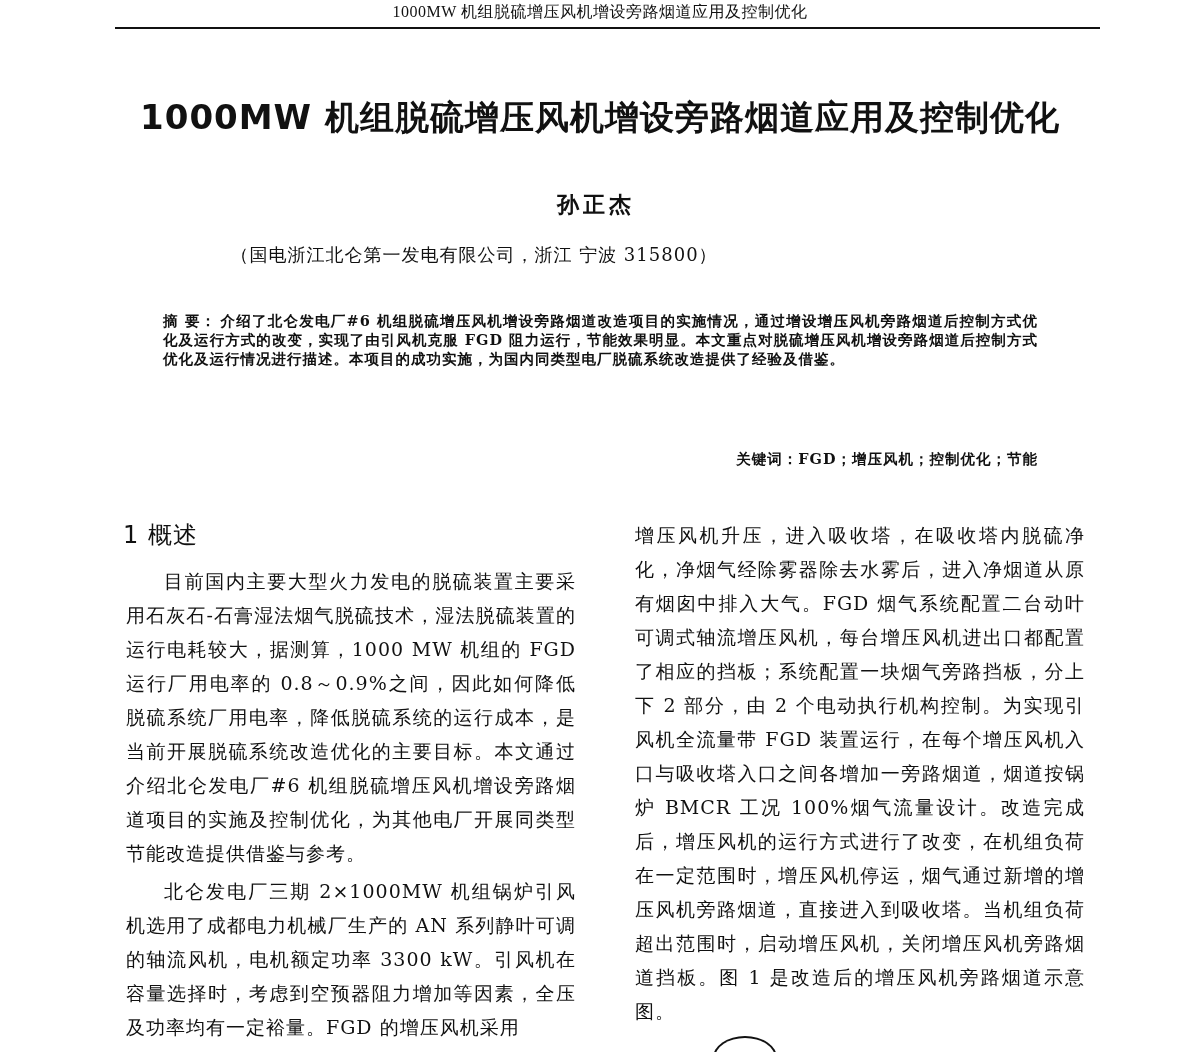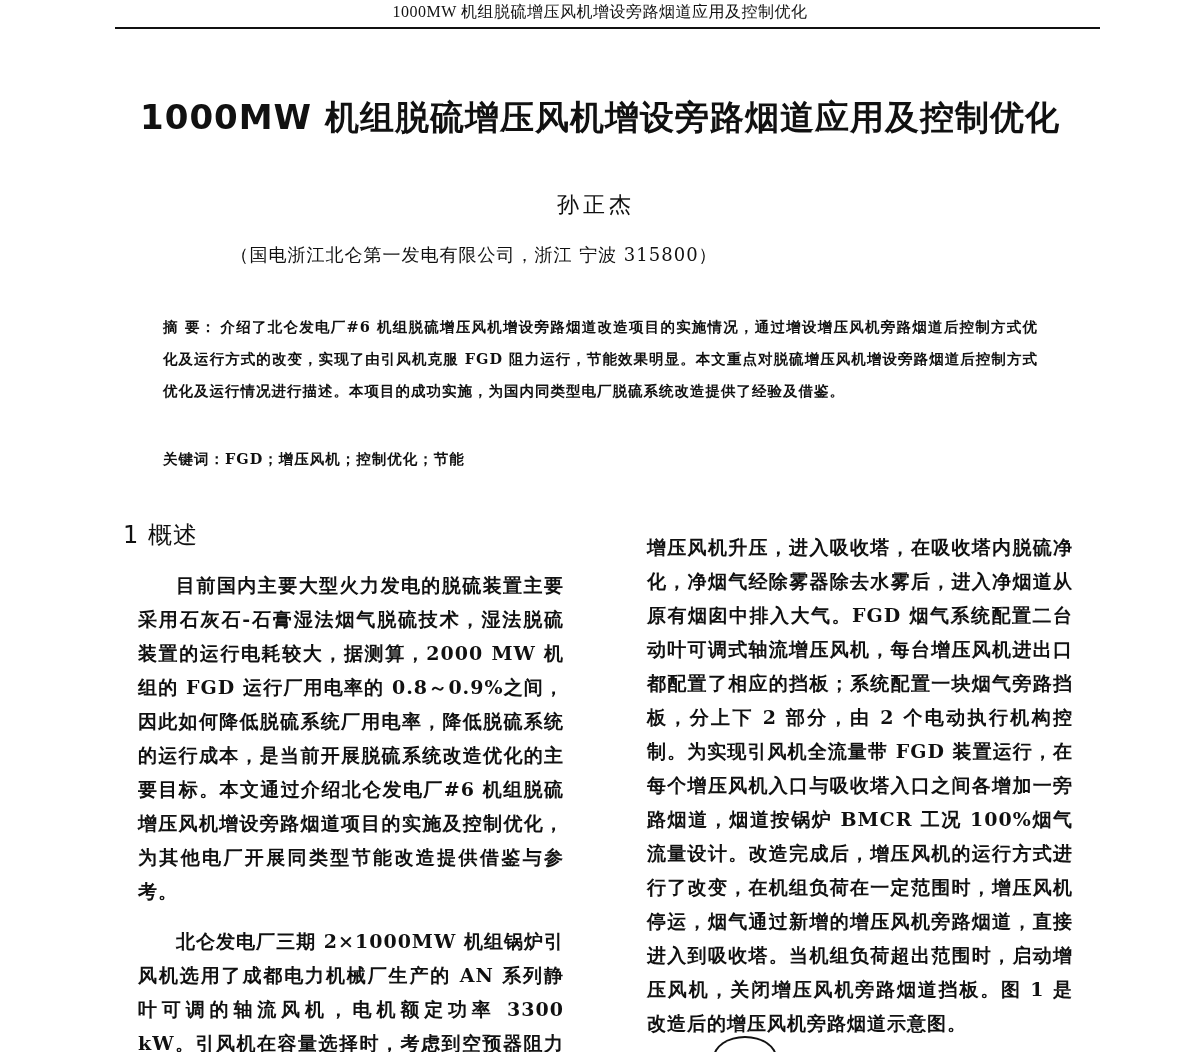--- a/index.html
+++ b/index.html
@@ -14,46 +14,46 @@
     }
     .head-rule {
       position: absolute; left: 115px; top: 27px; width: 985px; height: 2px; background: #111;
     }
     .title {
       position: absolute; left: 0; top: 95px; width: 1200px; text-align: center;
       font-family: "DejaVu Sans", sans-serif; font-weight: bold; font-size: 34px; letter-spacing: 1px;
     }
     .author {
       position: absolute; left: 0; top: 190px; width: 1192px; text-align: center;
-      font-size: 22px; letter-spacing: 4px; font-weight: normal;
+      font-size: 22px; letter-spacing: 4px; font-weight: bold;
     }
     .affil {
       position: absolute; left: 0; top: 243px; width: 948px; text-align: center;
       font-size: 18px; letter-spacing: 1px;
     }
     .abstract {
       position: absolute; left: 163px; top: 311px; width: 875px;
-      font-size: 14.5px; line-height: 32px; font-weight: bold; letter-spacing: 1px;
+      font-size: 14.5px; line-height: 19px; font-weight: bold; letter-spacing: 1px;
       text-align: justify;
     }
     .abstract .lbl { font-weight: bold; margin-right: 4px; }
     .keywords {
       position: absolute; left: 163px; top: 450px; width: 875px;
-      font-size: 14.5px; font-weight: bold; letter-spacing: 1px;
+      font-size: 14.5px; font-weight: bold; letter-spacing: 1px; text-align: right;
     }
     .col {
       position: absolute; top: 518px; width: 458px;
       font-size: 19px; line-height: 34px; text-align: justify; letter-spacing: 1px;
     }
     .col-left { left: 122px; }
     .col-right { left: 631px; top: 514px; }
     .section-h {
       font-family: "DejaVu Sans", sans-serif; font-size: 24px; margin: 0 0 12px 1px; line-height: 34px;
     }
-    .para { margin: 16px; text-indent: 2em; font-weight: bold; }
+    .para { margin: 4px; text-indent: 2em; }
     .para.noindent { text-indent: 0; }
     .figure-hint {
       position: absolute; left: 713px; top: 1036px; width: 60px; height: 40px;
       border: 2px solid #111; border-radius: 50%; border-bottom-color: transparent;
     }
   </style>
 </head>
 <body>
 
 <div class="running-head">1000MW 机组脱硫增压风机增设旁路烟道应用及控制优化</div>
@@ -66,21 +66,21 @@
 <div class="abstract">
   <span class="lbl">摘  要：</span><span>介绍了北仑发电厂#6 机组脱硫增压风机增设旁路烟道改造项目的实施情况，通过增设增压风机旁路烟道后控制方式优化及运行方式的改变，实现了由引风机克服 FGD 阻力运行，节能效果明显。本文重点对脱硫增压风机增设旁路烟道后控制方式优化及运行情况进行描述。本项目的成功实施，为国内同类型电厂脱硫系统改造提供了经验及借鉴。</span>
 </div>
 
 <div class="keywords">
   <span>关键词：</span><span>FGD；增压风机；控制优化；节能</span>
 </div>
 
 <div class="col col-left">
   <div class="section-h">1  概述</div>
-  <p class="para">目前国内主要大型火力发电的脱硫装置主要采用石灰石-石膏湿法烟气脱硫技术，湿法脱硫装置的运行电耗较大，据测算，2000 MW 机组的 FGD 运行厂用电率的 0.8～0.9%之间，因此如何降低脱硫系统厂用电率，降低脱硫系统的运行成本，是当前开展脱硫系统改造优化的主要目标。本文通过介绍北仑发电厂#6 机组脱硫增压风机增设旁路烟道项目的实施及控制优化，为其他电厂开展同类型节能改造提供借鉴与参考。</p>
+  <p class="para">目前国内主要大型火力发电的脱硫装置主要采用石灰石-石膏湿法烟气脱硫技术，湿法脱硫装置的运行电耗较大，据测算，1000 MW 机组的 FGD 运行厂用电率的 0.8～0.9%之间，因此如何降低脱硫系统厂用电率，降低脱硫系统的运行成本，是当前开展脱硫系统改造优化的主要目标。本文通过介绍北仑发电厂#6 机组脱硫增压风机增设旁路烟道项目的实施及控制优化，为其他电厂开展同类型节能改造提供借鉴与参考。</p>
   <p class="para">北仑发电厂三期 2×1000MW 机组锅炉引风机选用了成都电力机械厂生产的 AN 系列静叶可调的轴流风机，电机额定功率 3300 kW。引风机在容量选择时，考虑到空预器阻力增加等因素，全压及功率均有一定裕量。FGD 的增压风机采用</p>
 </div>
 
 <div class="col col-right">
   <p class="para noindent">增压风机升压，进入吸收塔，在吸收塔内脱硫净化，净烟气经除雾器除去水雾后，进入净烟道从原有烟囱中排入大气。FGD 烟气系统配置二台动叶可调式轴流增压风机，每台增压风机进出口都配置了相应的挡板；系统配置一块烟气旁路挡板，分上下 2 部分，由 2 个电动执行机构控制。为实现引风机全流量带 FGD 装置运行，在每个增压风机入口与吸收塔入口之间各增加一旁路烟道，烟道按锅炉 BMCR 工况 100%烟气流量设计。改造完成后，增压风机的运行方式进行了改变，在机组负荷在一定范围时，增压风机停运，烟气通过新增的增压风机旁路烟道，直接进入到吸收塔。当机组负荷超出范围时，启动增压风机，关闭增压风机旁路烟道挡板。图 1 是改造后的增压风机旁路烟道示意图。</p>
 </div>
 
 <div class="figure-hint"></div>
 
 </body></html>

